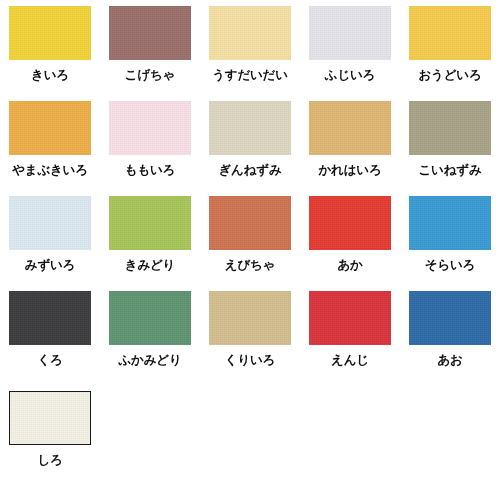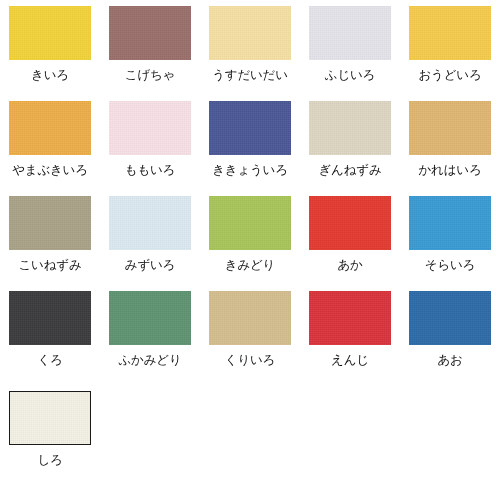--- a/index.html
+++ b/index.html
@@ -39,21 +39,21 @@
   .swatch-chip.bordered {
     border: 1px solid #1a1a1a;
   }
   .swatch-label {
     margin-top: 8px;
     font-size: 12.5px;
     line-height: 1.1;
     color: #111111;
     letter-spacing: -0.2px;
     white-space: nowrap;
-    font-weight: 400;
+    font-weight: 700;
     text-align: center;
   }
   
   .swatch-chip::after {
     content: "";
     position: absolute;
     left: 0; top: 0; right: 0; bottom: 0;
     pointer-events: none;
     background-image:
       repeating-linear-gradient(0deg, rgba(255,255,255,0.055) 0px, rgba(255,255,255,0.055) 1px, rgba(0,0,0,0.035) 1px, rgba(0,0,0,0.035) 2px),
@@ -87,42 +87,42 @@
     </div>
     <div class="swatch-cell">
       <div class="swatch-chip" style="background: rgb(237, 174, 73);"></div>
       <div class="swatch-label">やまぶきいろ</div>
     </div>
     <div class="swatch-cell">
       <div class="swatch-chip" style="background: rgb(247, 224, 230);"></div>
       <div class="swatch-label">ももいろ</div>
     </div>
     <div class="swatch-cell">
-      <div class="swatch-chip" style="background: rgb(74, 88, 150);"></div>
-      <div class="swatch-label">ききょういろ</div>
-    </div>
-    <div class="swatch-cell">
       <div class="swatch-chip" style="background: rgb(221, 214, 194);"></div>
       <div class="swatch-label">ぎんねずみ</div>
     </div>
     <div class="swatch-cell">
       <div class="swatch-chip" style="background: rgb(223, 182, 114);"></div>
       <div class="swatch-label">かれはいろ</div>
     </div>
     <div class="swatch-cell">
       <div class="swatch-chip" style="background: rgb(169, 162, 135);"></div>
       <div class="swatch-label">こいねずみ</div>
     </div>
     <div class="swatch-cell">
       <div class="swatch-chip" style="background: rgb(220, 233, 241);"></div>
       <div class="swatch-label">みずいろ</div>
     </div>
     <div class="swatch-cell">
       <div class="swatch-chip" style="background: rgb(168, 197, 88);"></div>
       <div class="swatch-label">きみどり</div>
+    </div>
+    <div class="swatch-cell">
+      <div class="swatch-chip" style="background: rgb(206, 115, 82);"></div>
+      <div class="swatch-label">えびちゃ</div>
     </div>
     <div class="swatch-cell">
       <div class="swatch-chip" style="background: rgb(227, 59, 48);"></div>
       <div class="swatch-label">あか</div>
     </div>
     <div class="swatch-cell">
       <div class="swatch-chip" style="background: rgb(58, 155, 212);"></div>
       <div class="swatch-label">そらいろ</div>
     </div>
     <div class="swatch-cell">

